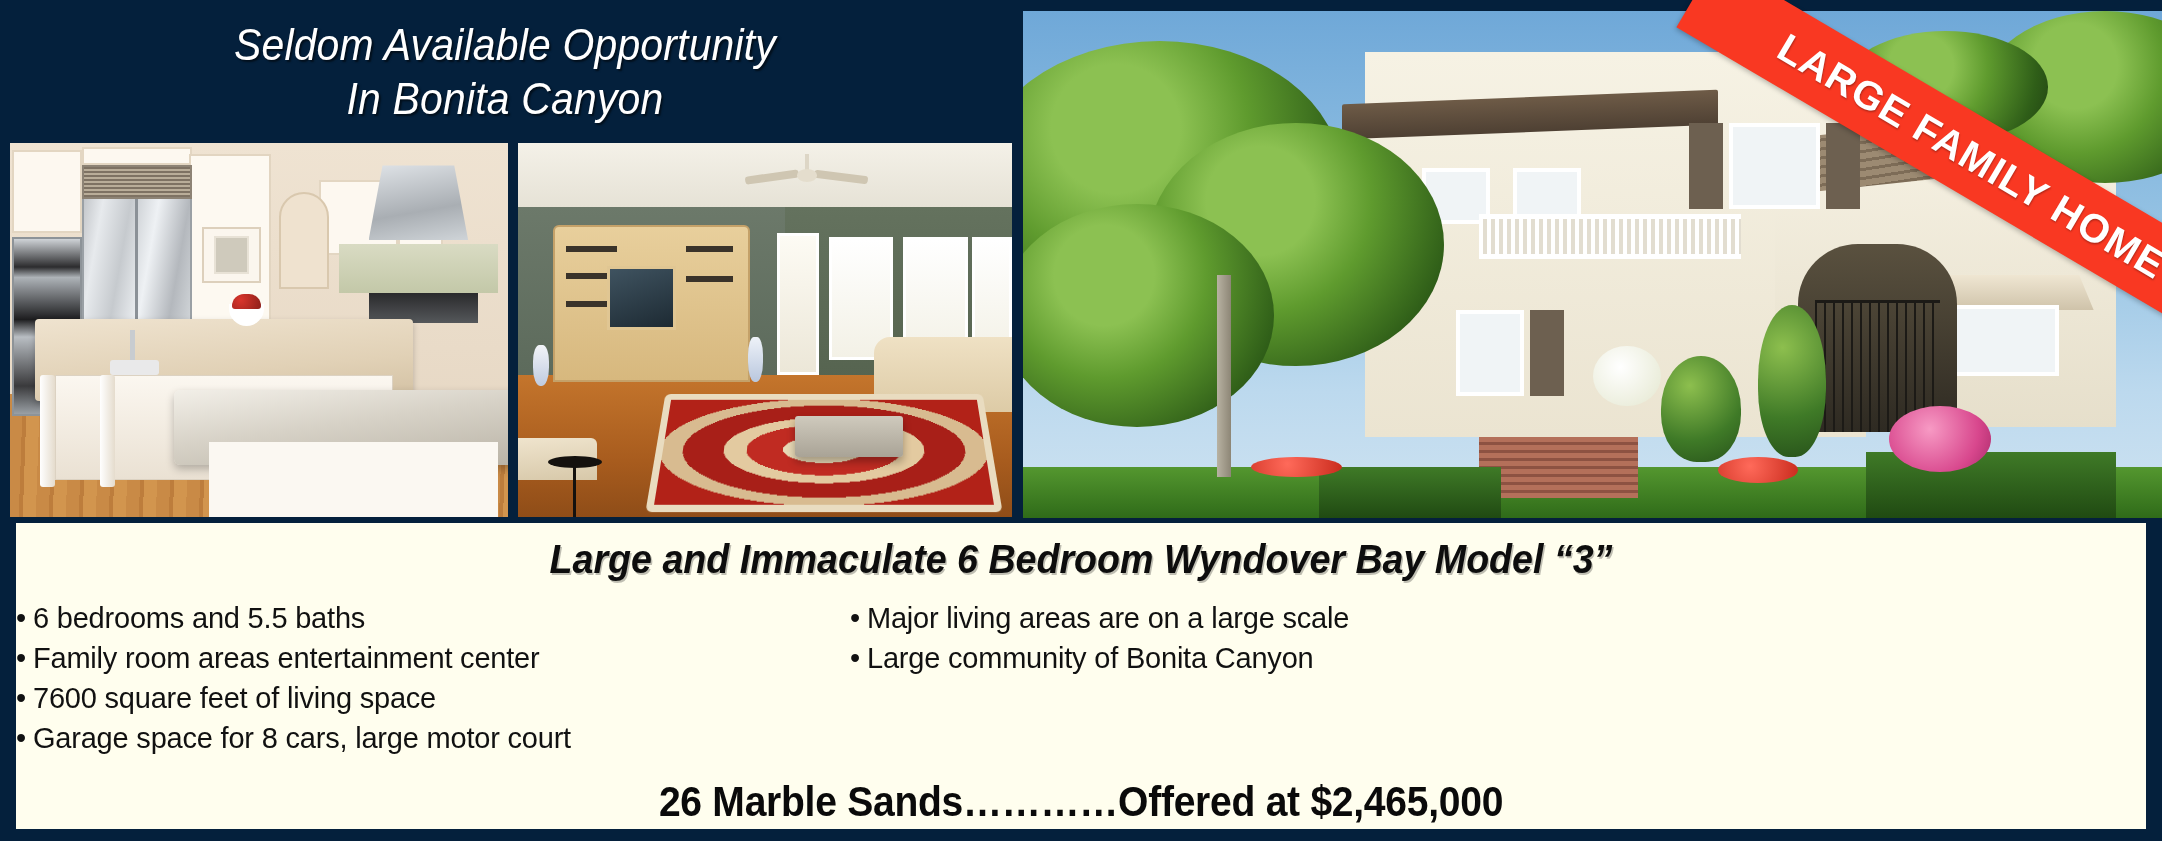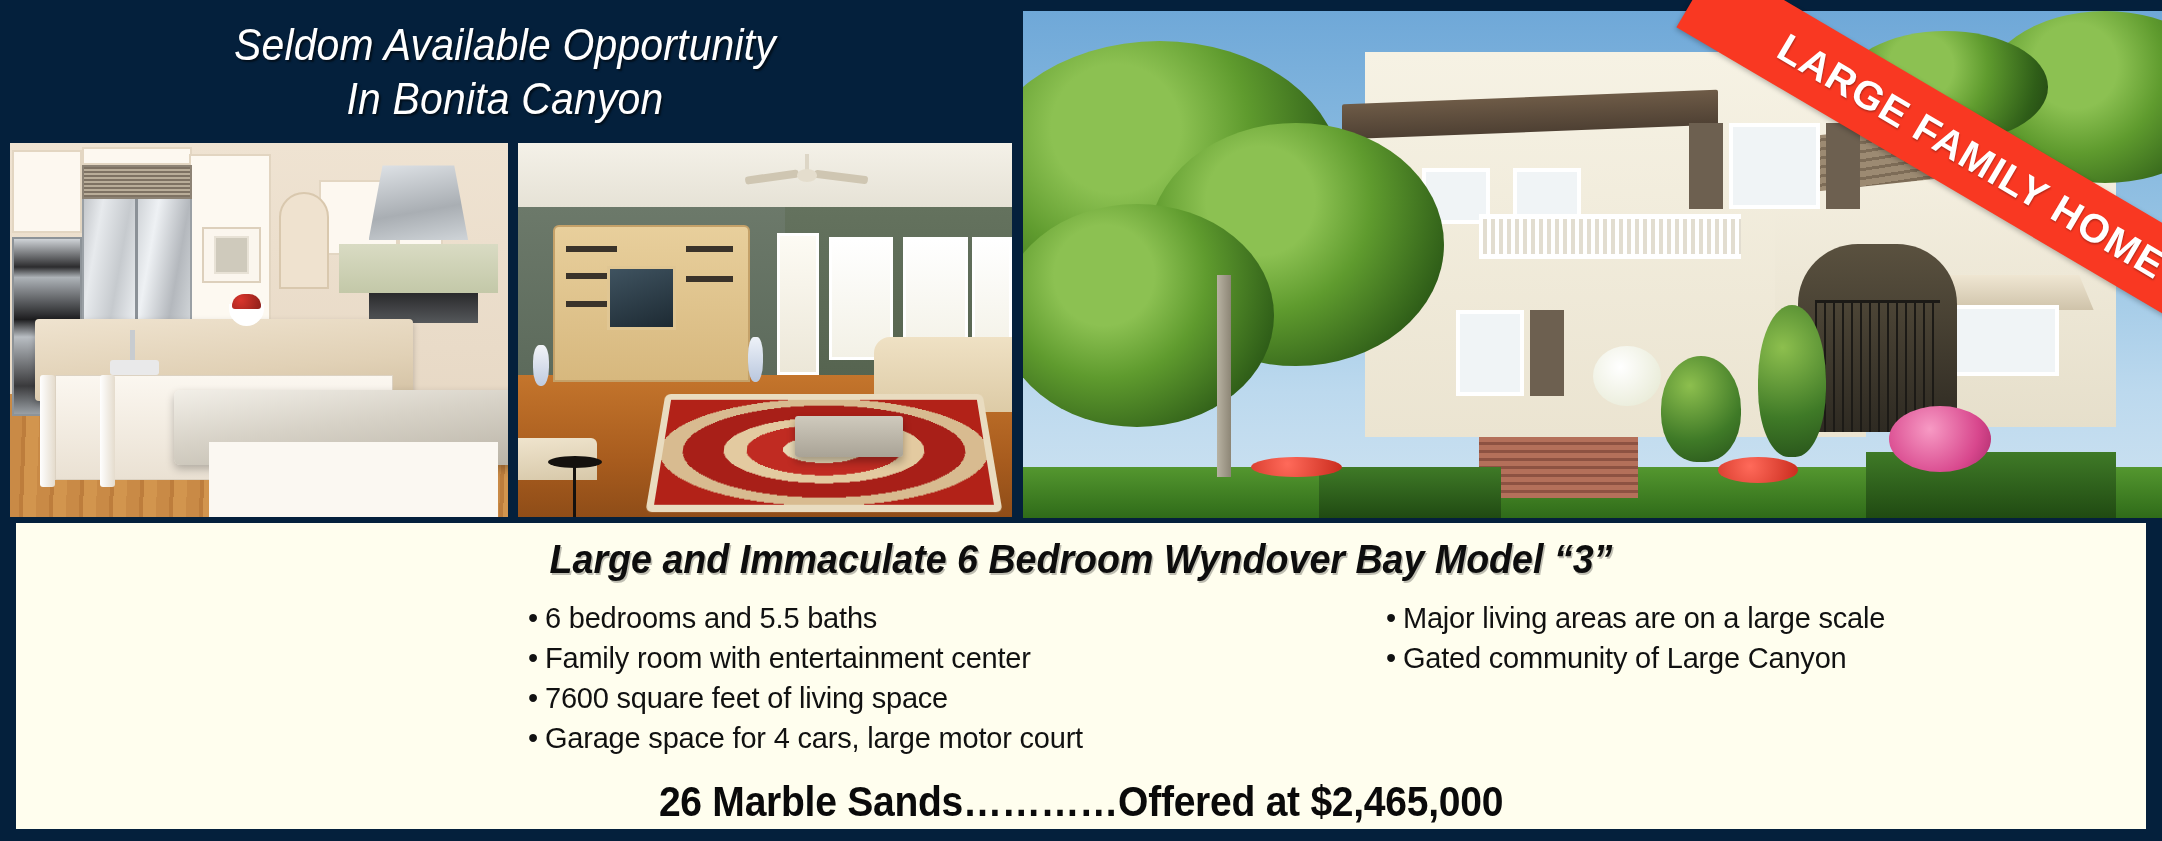--- a/index.html
+++ b/index.html
@@ -203,21 +203,21 @@
   #subtitle {
     text-align:center;
     font-size:40px; font-weight:700; font-style:italic;
     color:#0d0d0d; padding-top:14px; letter-spacing:0;
     font-stretch:condensed;
     transform:scaleX(.94);
     text-shadow:1.5px 1.5px 0 rgba(0,0,0,.25);
     white-space:nowrap;
   }
   #features {
-    display:flex; justify-content:flex-end; gap:98px;
+    display:flex; justify-content:flex-start; gap:74px;
     margin-top:16px; 
   }
   .feature-col { width:760px; }
   .feature-item {
     font-size:29px; color:#111; line-height:1.38; white-space:nowrap;
     letter-spacing:-.2px;
   }
   .feature-item .bullet { margin-right:7px; }
   #price-line {
     text-align:center; margin-top:20px;
@@ -341,36 +341,36 @@
 
   <div id="info-panel">
     <div id="subtitle">Large and Immaculate 6 Bedroom Wyndover Bay Model “3”</div>
 
     <div id="features">
       <div class="feature-col">
         <div class="feature-item">
           <span class="bullet">•</span><span>6 bedrooms and 5.5 baths</span>
         </div>
         <div class="feature-item">
-          <span class="bullet">•</span><span>Family room with entertainment center</span>
+          <span class="bullet">•</span><span>Family room areas entertainment center</span>
         </div>
         <div class="feature-item">
           <span class="bullet">•</span><span>7600 square feet of living space</span>
         </div>
         <div class="feature-item">
-          <span class="bullet">•</span><span>Garage space for 4 cars, large motor court</span>
+          <span class="bullet">•</span><span>Garage space for 8 cars, large motor court</span>
         </div>
       </div>
 
       <div class="feature-col">
         <div class="feature-item">
           <span class="bullet">•</span><span>Major living areas are on a large scale</span>
         </div>
         <div class="feature-item">
-          <span class="bullet">•</span><span>Gated community of Large Canyon</span>
+          <span class="bullet">•</span><span>Large community of Bonita Canyon</span>
         </div>
       </div>
     </div>
 
     <div id="price-line">26 Marble Sands…………Offered at $2,465,000</div>
   </div>
 
 </div>
 
 </body></html>

